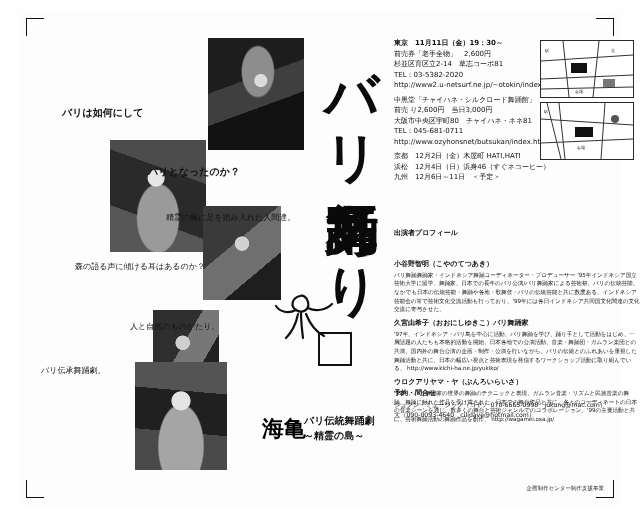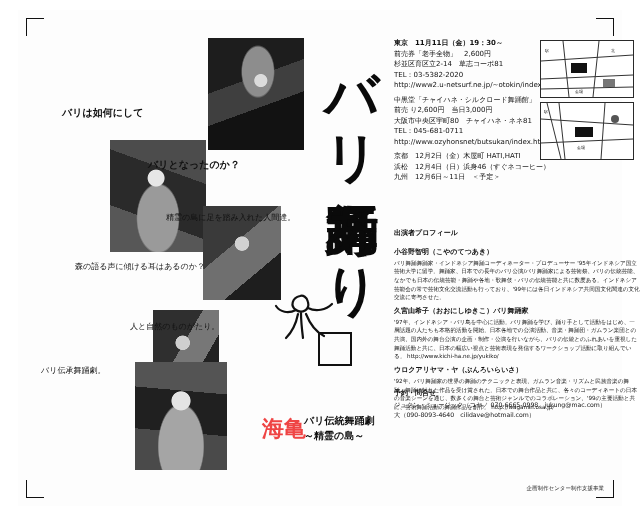--- a/index.html
+++ b/index.html
@@ -34,35 +34,35 @@
      linear-gradient(120deg,#2f2f2f 0 45%,#777 45% 72%,#222 72% 100%);}
   .p5{left:117px;top:352px;width:92px;height:108px;}
   .p5 .inner{background:
      radial-gradient(circle at 50% 36%, #e4e4e4 0 11%, rgba(0,0,0,0) 12%),
      radial-gradient(ellipse at 50% 78%, #a5a5a5 0 34%, rgba(0,0,0,0) 36%),
      linear-gradient(185deg,#545454 0 28%,#202020 28% 64%,#4a4a4a 64% 100%);}
 
   .cap{position:absolute;color:#111;font-size:8px;line-height:1.35;white-space:nowrap;}
   .cap.big{font-size:10px;font-weight:bold;}
   .cap-a{left:44px;top:96px;}
-  .cap-b{left:130px;top:148px;text-align:right;}
+  .cap-b{left:130px;top:155px;text-align:right;}
   .cap-c{left:148px;top:203px;}
   .cap-d{left:57px;top:252px;}
   .cap-e{left:112px;top:312px;}
   .cap-f{left:23px;top:356px;}
 
   
   .vtitle{position:absolute;left:292px;top:24px;width:70px;height:340px;
       writing-mode:vertical-rl;text-orientation:upright;
       font-family:"DejaVu Serif","Liberation Serif",serif;
       font-size:54px;font-weight:bold;color:#0a0a0a;letter-spacing:2px;line-height:1.02;}
   .vbox{position:absolute;left:300px;top:322px;width:30px;height:30px;border:2px solid #111;}
   .squiggle{position:absolute;left:252px;top:278px;width:70px;height:60px;}
   .kame{position:absolute;left:244px;top:404px;font-family:"DejaVu Serif","Liberation Serif",serif;
-      font-size:22px;font-weight:bold;color:#ef4444;}
+      font-size:22px;font-weight:bold;color:#000000;}
   .kame-sub{position:absolute;left:286px;top:404px;font-size:10px;color:#111;line-height:1.45;font-weight:bold;}
 
   
   .info{position:absolute;left:376px;top:28px;width:246px;color:#111;}
   .info .ln{font-size:7px;line-height:1.5;white-space:nowrap;}
   .info .ln.b{font-weight:bold;}
   .blk{margin-bottom:4px;}
   .hd{font-size:7.5px;font-weight:bold;margin:6px 0 2px;}
 
   
@@ -189,21 +189,21 @@
         <g font-size="4" fill="#222" font-family="sans-serif">
           <text x="3" y="10">駅</text>
             <text x="36" y="46">会場</text>
         </g>
       </svg>
     </div>
 
     <div class="body-txt" style="top:218px;">
       <div class="body-h">出演者プロフィール</div>
 
-      <div style="margin-top:8px;">
+      <div style="margin-top:20px;">
         <div class="body-h">小谷野智明（こやのてつあき）</div>
         <div>バリ舞踊舞踊家・インドネシア舞踊コーディネーター・プロデューサー
 '95年インドネシア国立芸術大学に留学。舞踊家、日本での長年のバリ公演/バリ舞踊家による芸術祭、バリの伝統芸能、なかでも日本の伝統芸能・舞踊や各地・歌舞伎・バリの伝統芸能と共に数度ある。インドネシア芸能会の常で芸術文化交流活動も行っており、'99年には各日インドネシア共同国文化関連の文化交流に寄与させた。</div>
       </div>
 
       <div style="margin-top:4px;">
         <div class="body-h">久宮由希子（おおにしゆきこ）バリ舞踊家</div>
         <div>'97年、インドネシア・バリ島を中心に活動。バリ舞踊を学び、踊り手として活動をはじめ、一層話題の人たちも本格的活動を開始。日本各地での公演活動、音楽・舞踊団・ガムラン楽団との共演、国内外の舞台公演の企画・制作・公演を行いながら、バリの伝統とのふれあいを重視した舞踊活動と共に、日本の幅広い視点と芸術表現を発信するワークショップ活動に取り組んでいる。
 http://www.kichi-ha.ne.jp/yukiko/</div>
       </div>

